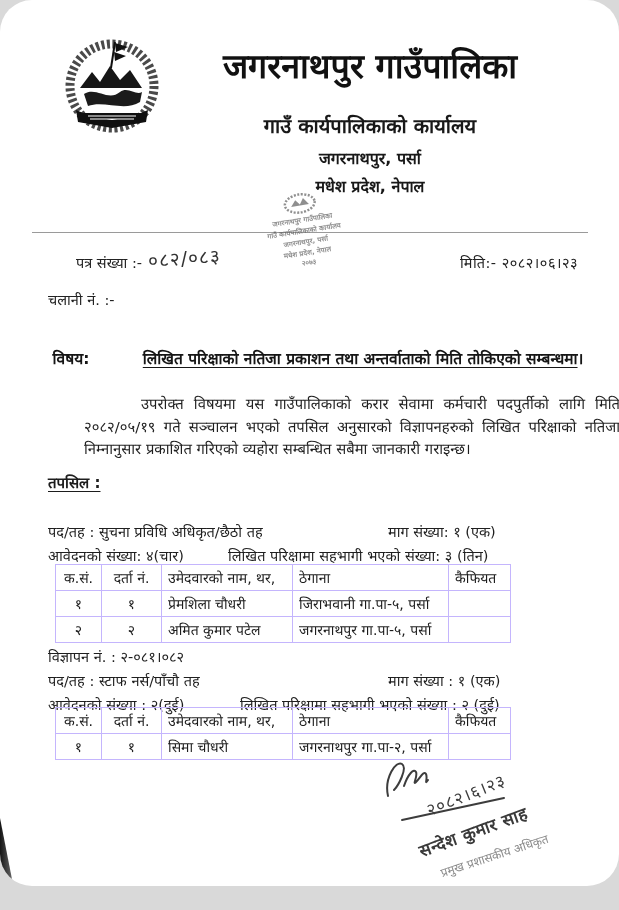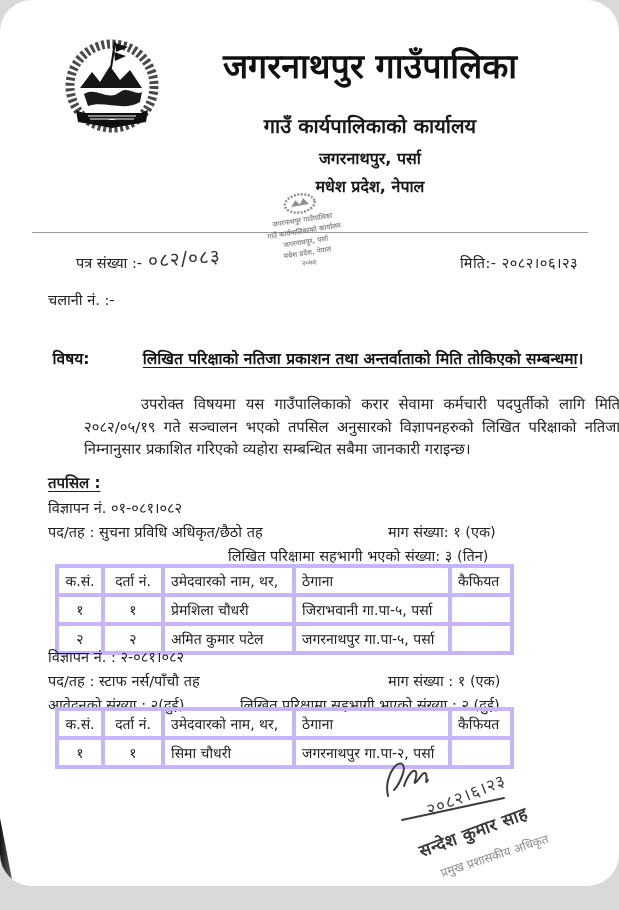--- a/index.html
+++ b/index.html
@@ -66,21 +66,21 @@
   .ad2-no{left:48px;top:646px;}
   .ad2-post{left:48px;top:670px;}
   .ad2-demand{left:388px;top:670px;}
   .ad2-apps{left:48px;top:694px;}
   .ad2-part{left:240px;top:694px;}
 
   
   table.results{border-collapse:collapse;table-layout:fixed;
     font-size:14px;color:#1c1c1c;background:transparent;}
   table.results td,table.results th{
-    border:4px solid #c4b5fd;padding:2px 6px;height:21px;
+    border:1px solid #c4b5fd;padding:2px 6px;height:21px;
     font-weight:400;text-align:left;overflow:hidden;white-space:nowrap;}
   table.results .c{text-align:center;}
   .tbl1{left:55px;top:564px;}
   .tbl2{left:55px;top:707px;}
   col.w1{width:46px}col.w2{width:60px}col.w3{width:131px}
   col.w4{width:156px}col.w5{width:62px}
 
   
   .sig-scribble{left:382px;top:756px;width:64px;height:48px;}
   .sig-date{left:424px;top:783px;font-size:17px;color:#3d3d3d;
@@ -148,23 +148,23 @@
 
   <div class="abs subject">
     <span>विषय:</span>
     <span class="u">लिखित परिक्षाको नतिजा प्रकाशन तथा अन्तर्वाताको मिति तोकिएको सम्बन्धमा</span><span>।</span>
   </div>
 
   <div class="abs bodytext">उपरोक्त विषयमा यस गाउँपालिकाको करार सेवामा कर्मचारी पदपुर्तीको लागि मिति २०८२/०५/१९ गते सञ्चालन भएको तपसिल अनुसारको विज्ञापनहरुको लिखित परिक्षाको नतिजा निम्नानुसार प्रकाशित गरिएको व्यहोरा सम्बन्धित सबैमा जानकारी गराइन्छ।</div>
 
   <div class="abs tapsil">तपसिल :</div>
 
-  <div class="abs ln ad1-no">विज्ञापन नं. ०१-०८१।०८२</div>
   <div class="abs ln ad1-post">पद/तह : सुचना प्रविधि अधिकृत/छैठो तह</div>
   <div class="abs ln ad1-demand">माग संख्या: १ (एक)</div>
+  <div class="abs ln ad1-apps">आवेदनको संख्या: ४(चार)</div>
   <div class="abs ln ad1-part">लिखित परिक्षामा सहभागी भएको संख्या: ३ (तिन)</div>
 
   <table class="abs results tbl1">
     <colgroup>
         <col class="w1">
         <col class="w2">
         <col class="w3">
         <col class="w4">
         <col class="w5">
       </colgroup>

